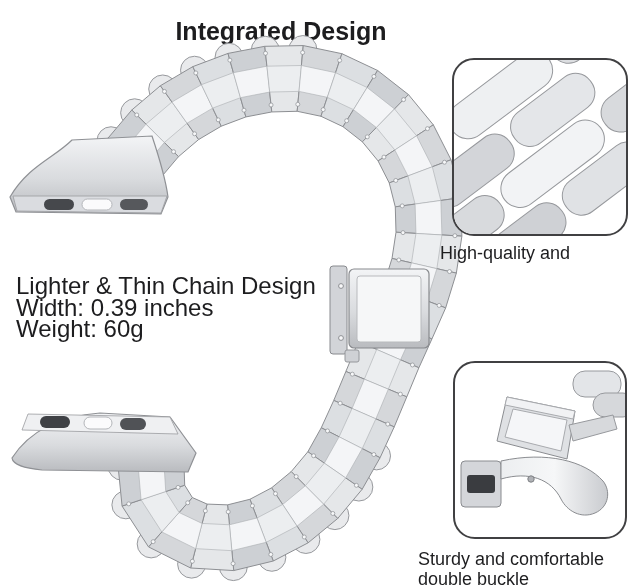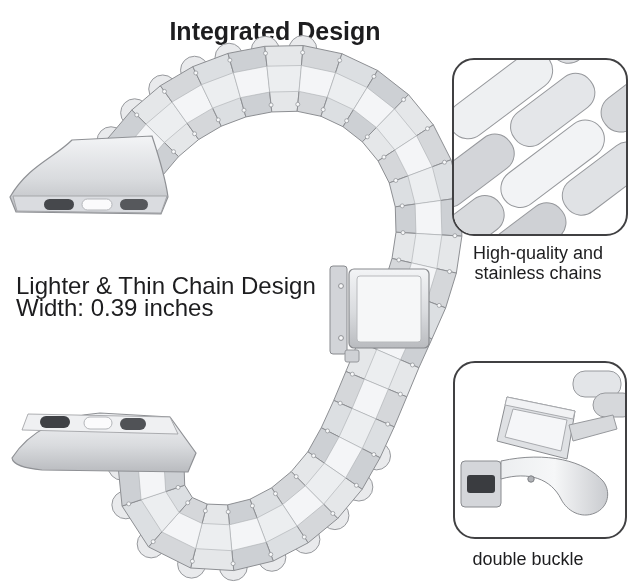--- a/index.html
+++ b/index.html
@@ -1,27 +1,27 @@
 <!DOCTYPE html>
 <html style="--background: #ffffff; --text: #1d1d1f; --box-border: #404042; --metal-light: #f3f4f6; --metal-mid: #d6d8db; --metal-dark: #b7b9bd; --metal-outline: #8d8f93; --slot-dark: #46484c;"><head>
 <meta charset="utf-8">
 <style>
   html,body{margin:0;padding:0;background:#fff;}
   #page{position:relative;width:640px;height:587px;background:var(--background,#fff);
         font-family:"Liberation Sans",sans-serif;overflow:hidden;}
-  .title{position:absolute;top:0;left:10px;width:530px;text-align:center;
+  .title{position:absolute;top:0;left:16px;width:530px;text-align:center;
          font-size:25px;font-weight:bold;letter-spacing:0;color:var(--text,#1d1d1f);}
   #band-svg{position:absolute;left:0;top:0;width:640px;height:587px;pointer-events:none;}
   .features{position:absolute;left:16px;top:275px;font-size:24px;line-height:21.5px;
             color:var(--text,#1d1d1f);z-index:3;}
   .inset{position:absolute;border:2px solid var(--box-border,#404042);border-radius:22px;
          overflow:hidden;background:#fff;z-index:2;}
   .inset-1{left:452px;top:58px;width:172px;height:174px;}
   .inset-2{left:453px;top:361px;width:170px;height:174px;}
-  .caption{position:absolute;text-align:center;font-size:18px;color:var(--text,#1d1d1f);z-index:3;}
+  .caption{position:absolute;text-align:left;font-size:18px;color:var(--text,#1d1d1f);z-index:3;}
   .caption-1{left:440px;top:244px;width:196px;line-height:19.5px;}
   .caption-2{left:418px;top:549px;width:220px;line-height:20px;}
 </style>
 </head>
 <body>
 
 <div id="page">
 
   <h1 class="title">Integrated Design</h1>
 
@@ -208,54 +208,55 @@
       <path d="M28,414 L170,417 L178,434 L22,430 Z" fill="#eff0f2" stroke="#9a9ca0" stroke-width="0.8"></path>
       <rect x="40" y="416" width="30" height="12" rx="6" fill="#3f4145"></rect>
       <rect x="84" y="417" width="28" height="12" rx="6" fill="#fbfbfc" stroke="#b4b6ba"></rect>
       <rect x="120" y="418" width="26" height="12" rx="6" fill="#505256"></rect>
     </g>
   </svg>
 
   <div class="features">
     <div>Lighter &amp; Thin Chain Design</div>
     <div>Width: 0.39 inches</div>
+    <div>Weight: 60g</div>
   </div>
 
   <div class="inset inset-1">
     <svg viewBox="0 0 172 174" width="172" height="174">
       <g transform="rotate(-37 86 87)">
         <rect x="-40" y="3" width="60" height="38" rx="18" fill="#dcdee1" stroke="#96989c"></rect>
         <rect x="26" y="3" width="120" height="38" rx="19" fill="#eef0f2" stroke="#96989c"></rect>
         <rect x="152" y="3" width="60" height="38" rx="18" fill="#dcdee1" stroke="#96989c"></rect>
         <rect x="-30" y="46" width="95" height="38" rx="18" fill="#d3d5d9" stroke="#96989c"></rect>
         <rect x="71" y="46" width="95" height="38" rx="18" fill="#e4e6e9" stroke="#96989c"></rect>
         <rect x="-40" y="89" width="60" height="38" rx="18" fill="#d8dadd" stroke="#96989c"></rect>
         <rect x="26" y="89" width="120" height="38" rx="19" fill="#f2f3f5" stroke="#96989c"></rect>
         <rect x="152" y="89" width="60" height="38" rx="18" fill="#d8dadd" stroke="#96989c"></rect>
         <rect x="-30" y="132" width="95" height="38" rx="18" fill="#cfd1d5" stroke="#96989c"></rect>
         <rect x="71" y="132" width="95" height="38" rx="18" fill="#e0e2e5" stroke="#96989c"></rect>
       </g>
     </svg>
   </div>
   <div class="caption caption-1">
     <div>High-quality and</div>
-    <div>stainless chains</div>
   </div>
 
   <div class="inset inset-2">
     <svg viewBox="0 0 170 174" width="170" height="174">
       <rect x="118" y="8" width="48" height="26" rx="12" fill="#e3e5e8" stroke="#97999d"></rect>
       <rect x="138" y="30" width="42" height="24" rx="12" fill="#d6d8db" stroke="#97999d"></rect>
       <polygon points="52,34 120,48 112,96 42,78" fill="#dfe1e4" stroke="#8a8c90"></polygon>
       <polygon points="52,34 120,48 118,56 50,42" fill="#f1f2f4" stroke="#a8aaae"></polygon>
       <polygon points="58,46 112,57 106,88 50,74" fill="#f5f6f8" stroke="#a8aaae"></polygon>
       <polygon points="114,62 158,52 162,66 118,78" fill="#d7d9dc" stroke="#97999d"></polygon>
       <rect x="6" y="98" width="40" height="46" rx="4" fill="#d4d6da" stroke="#8a8c90"></rect>
       <rect x="12" y="112" width="28" height="18" rx="3" fill="#3a3c40"></rect>
       <path d="M46,98 C92,88 130,98 148,118 C156,128 154,144 140,150 C126,156 112,148 106,136 C96,116 74,108 46,116 Z" fill="url(#gMetalH)" stroke="#8a8c90"></path>
       <circle cx="76" cy="116" r="3.2" fill="#b0b2b6" stroke="#7e8084"></circle>
     </svg>
   </div>
   <div class="caption caption-2">
+    <div>Sturdy and comfortable</div>
     <div>double buckle</div>
   </div>
 
 </div>
 
 </body></html>

